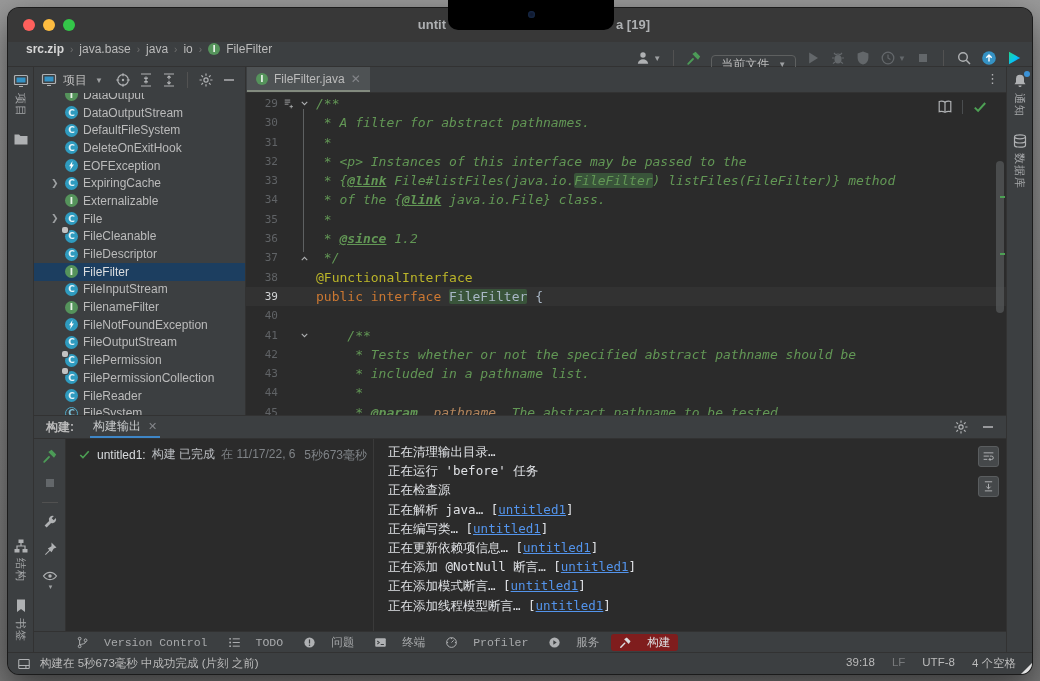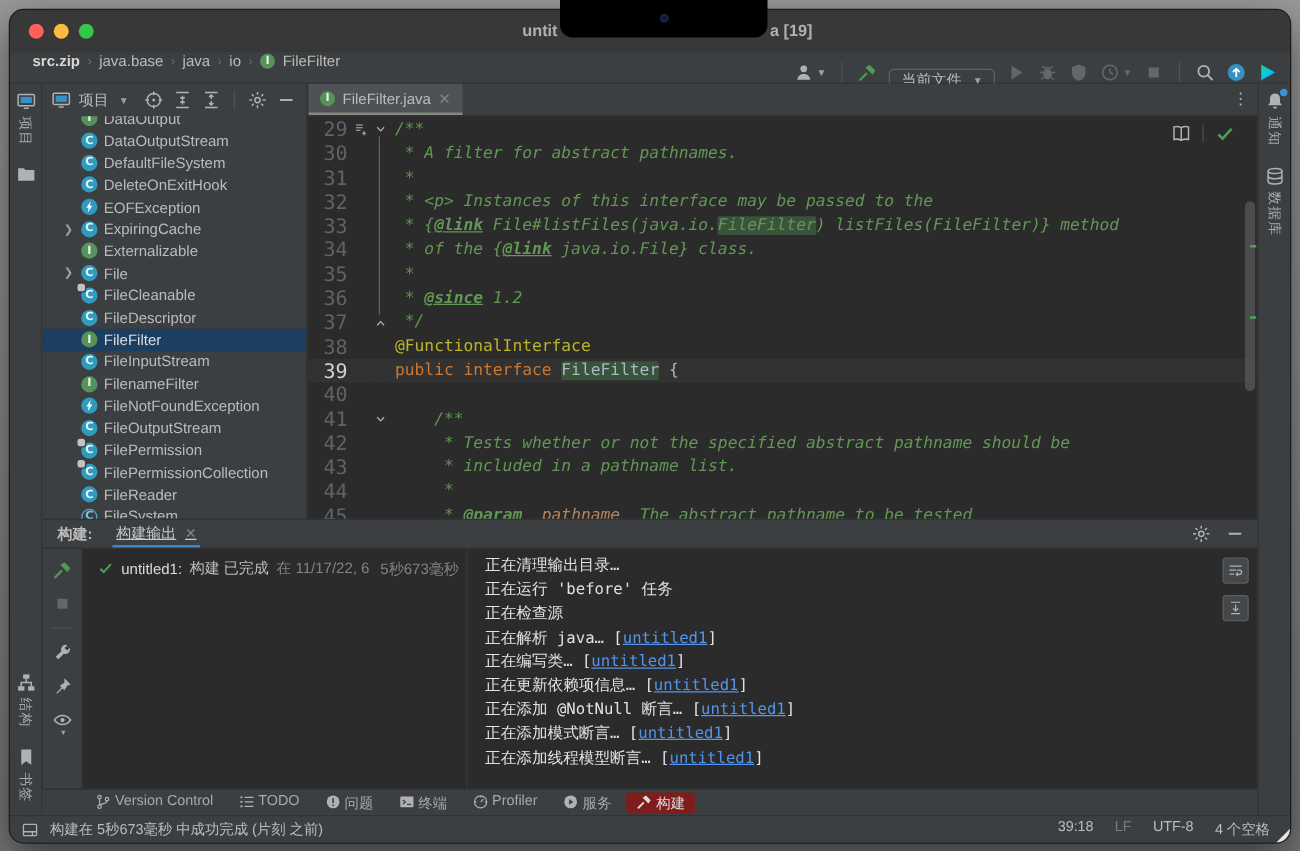--- a/index.html
+++ b/index.html
@@ -69,21 +69,21 @@
   .keymark { position:absolute; left:-3px; top:-3px; width:6px; height:6px; border-radius:2px; background:#C2C2C2; box-shadow:0 0 0 1px #3C3F41; }
 
   
   .editor { flex:1; min-width:0; display:flex; flex-direction:column; background:#2B2B2B; }
   .tabbar { height:26px; flex:none; background:#3C3F41; border-bottom:1px solid #323232; display:flex; align-items:stretch; padding-left:1px; position:relative; }
   .tab { background:#4E5254; display:flex; align-items:center; gap:6px; padding:0 9px; font-size:12px; color:#BBBBBB; border-bottom:2px solid #828A7E; }
   .tab-close { color:#84868A; font-size:12px; line-height:1; }
   .tab-kebab { position:absolute; right:7px; top:4px; color:#AFB1B3; font-size:13px; }
   .code-area { flex:1; position:relative; overflow:hidden; font-family:"DejaVu Sans Mono","Liberation Mono",monospace; font-size:13px; padding-top:1px; }
   .code-line { display:flex; height:19.3px; line-height:19.3px; white-space:pre; }
-  .gut-num { width:34px; flex:none; text-align:right; color:#606366; font-size:16px; padding-right:2px; }
+  .gut-num { width:34px; flex:none; text-align:right; color:#606366; font-size:11px; padding-right:2px; }
   .gut-ic { width:17px; flex:none; display:flex; align-items:center; justify-content:center; color:#8A8D90; }
   .gut-fold { width:14px; flex:none; display:flex; align-items:center; justify-content:center; color:#8A8D90; }
   .gut-ic .ic, .gut-fold .ic { width:11px; height:11px; }
   .code-text { flex:1; padding-left:5px; color:#A9B7C6; }
   .code-line.current .code-text, .code-line.current .gut-fold, .code-line.current .gut-ic { background:#323232; }
   .code-line.current .gut-num { color:#D2D4D6; background:#323232; }
   .s-d { color:#629755; font-style:italic; }
   .s-t { color:#629755; font-style:italic; font-weight:700; text-decoration:underline; }
   .s-v { color:#B3855C; font-style:italic; }
   .s-a { color:#BBB529; }
@@ -93,42 +93,42 @@
   .foldline { position:absolute; left:57px; width:1px; background:#5E6162; }
   .vscroll { position:absolute; right:2px; top:68px; width:8px; height:152px; background:#5A5D5F; opacity:.65; border-radius:4px; }
   .stripe-mark { position:absolute; right:1px; width:5px; height:2px; background:#4DA054; }
   .inspect { position:absolute; top:6px; right:18px; display:flex; align-items:center; gap:9px; }
   .inspect .isep { width:1px; height:14px; background:#4A4D4F; }
   .ic.okgreen { color:#4DA054; }
 
   
   .build-header { height:24px; flex:none; background:#3C3F41; border-top:1px solid #323232; border-bottom:1px solid #323232; display:flex; align-items:center; padding:0 10px 0 12px; }
   .bh-label { font-weight:700; color:#BBBBBB; font-size:12px; }
-  .bh-tab { margin-left:16px; align-self:stretch; display:flex; align-items:center; gap:7px; color:#C7C9CB; font-size:12px; border-bottom:2px solid #3E86C7; padding:0 3px;text-decoration:underline; }
+  .bh-tab { margin-left:16px; align-self:stretch; display:flex; align-items:center; gap:7px; color:#C7C9CB; font-size:12px; border-bottom:2px solid #3E86C7; padding:0 3px; }
   .bh-close { color:#84868A; font-size:11px; }
   .bh-tools { margin-left:auto; display:flex; align-items:center; gap:11px; }
   .build-body { height:192px; flex:none; display:flex; background:#2B2B2B; overflow:hidden; }
   .build-strip { width:32px; flex:none; background:#3C3F41; border-right:1px solid #323232; display:flex; flex-direction:column; align-items:center; padding-top:9px; gap:11px; }
   .hsep { width:16px; height:1px; background:#515151; }
   .build-tree { width:308px; flex:none; position:relative; padding:7px 6px 0 12px; font-size:12px; border-right:1px solid #3A3A3A; overflow:hidden; }
   .bt-row { display:flex; align-items:center; gap:6px; white-space:nowrap; overflow:hidden; color:#BBBEC2; }
   .bt-row .ic { width:13px; height:13px; }
   .bt-name { font-weight:400; color:#D8DBDE; }
   .bt-when { color:#7F8387; }
   .bt-dur { position:absolute; right:6px; top:8px; color:#7F8387; background:#2B2B2B; padding-left:8px; font-size:12px; }
   .build-console { flex:1; min-width:0; position:relative; padding:3px 34px 0 14px; font-family:"DejaVu Sans Mono","Liberation Mono",monospace; font-size:12.5px; color:#DFE1E5; overflow:hidden; }
   .cline { height:19.2px; line-height:19.2px; white-space:pre; }
   .clink { color:#5394EC; text-decoration:underline; }
   .console-tools { position:absolute; right:7px; top:7px; display:flex; flex-direction:column; gap:9px; }
   .tool-btn { width:21px; height:21px; background:#45484A; border:1px solid #5A5D5F; border-radius:3px; display:flex; align-items:center; justify-content:center; color:#AFB1B3; }
   .tool-btn .ic { width:13px; height:13px; }
 
   
   .bottombar { height:21px; flex:none; background:#3C3F41; border-top:1px solid #323232; display:flex; align-items:center; padding-left:34px; gap:4px; font-size:11.5px; color:#A7A9AB; }
-  .bb-item { display:flex; gap:3px; padding:1px 8px; border-radius:3px; height:17px; }
+  .bb-item { display:flex; align-items:center; gap:15px; padding:1px 8px; border-radius:3px; height:17px;font-family:Liberation Mono, monospace; }
   .bb-item .ic { width:13px; height:13px; }
   .bb-item.active { background:#7f1d1d; color:#DCDEE0; }
   .bb-item.active .ic { color:#DCDEE0; }
   .statusbar { height:22px; flex:none; background:#3C3F41; border-top:1px solid #323232; display:flex; align-items:center; gap:9px; padding:0 16px 0 9px; font-size:11.5px; color:#BBBBBB; position:relative; }
   .statusbar .ic { width:14px; height:14px; }
   .sb-right { margin-left:auto; display:flex; gap:17px; }
   .sb-dim { color:#77797B; }
   .grip { position:absolute; right:0; bottom:0; width:0; height:0; border-left:11px solid transparent; border-bottom:11px solid #E3E3E3; }
 </style>
 </head>

